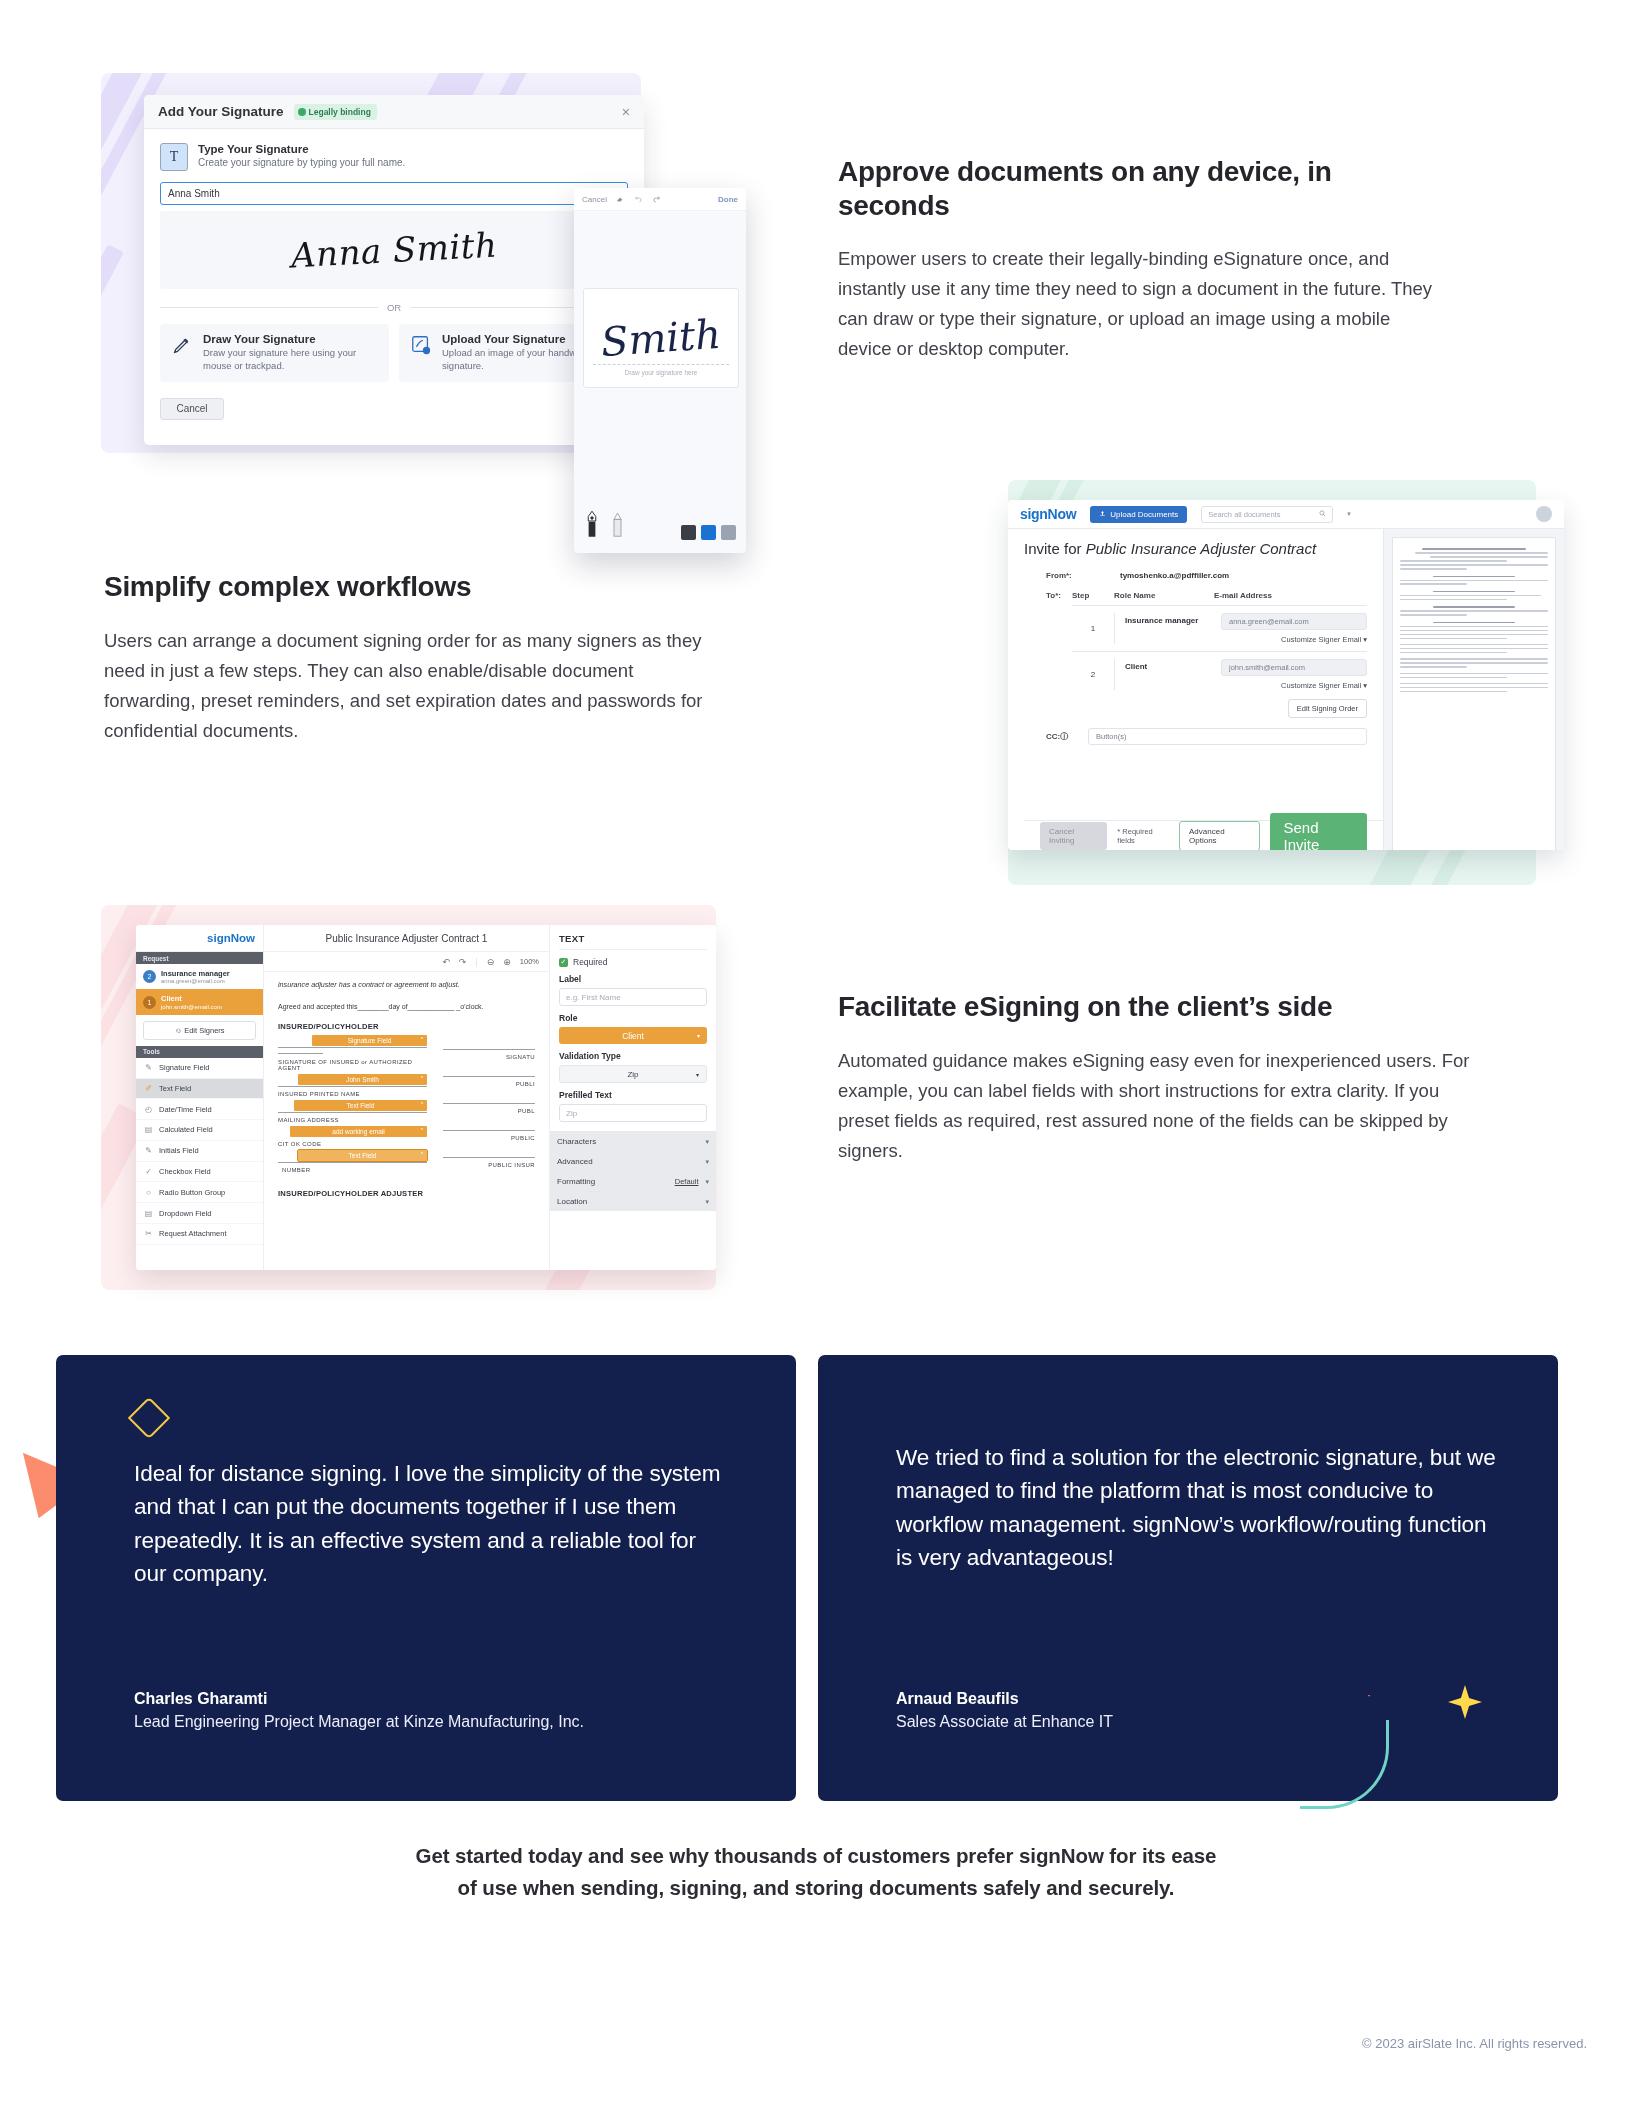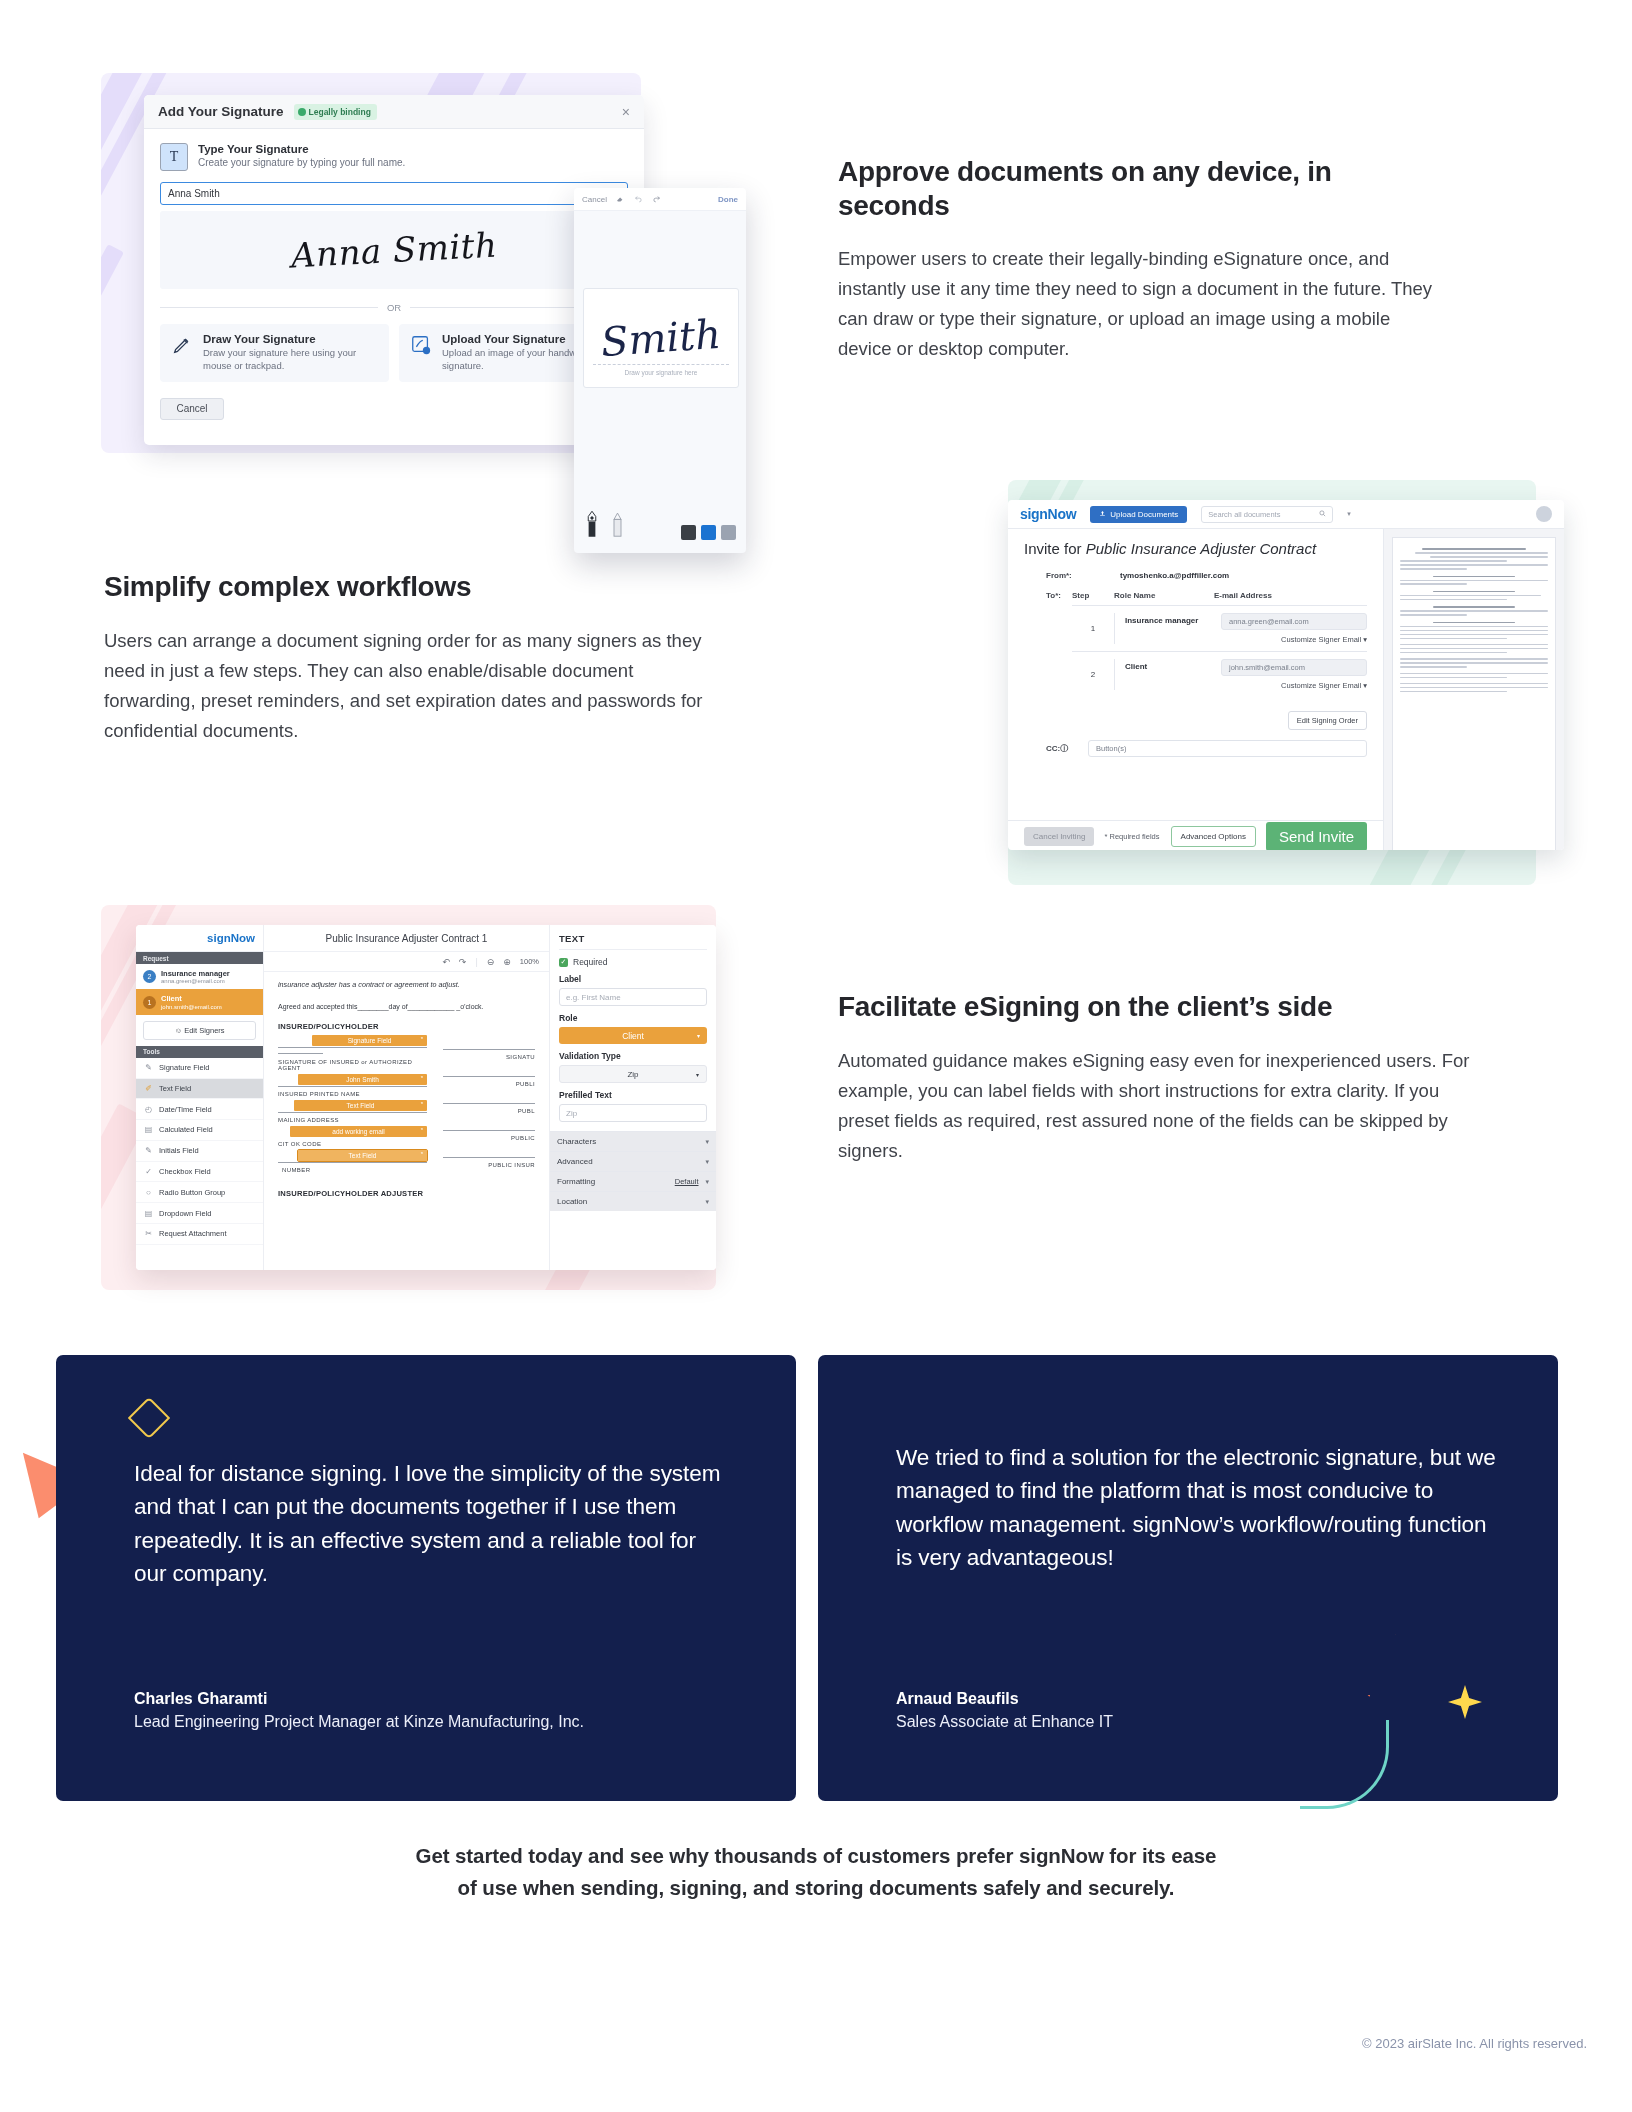--- a/index.html
+++ b/index.html
@@ -131,21 +131,21 @@
   .sn-input{
     background:#eef0f4;border:1px solid #e2e5ec;border-radius:3px;height:15px;
     display:flex;align-items:center;padding:0 7px;font-size:7.5px;color:#7b818d;
   }
   .cust-link{font-size:7.5px;color:#4a4f59;text-align:right;margin-top:5px;}
   .edit-order{
     border:1px solid #d7dbe3;border-radius:3px;font-size:7.5px;color:#3e434c;
     padding:4px 8px;display:inline-block;
   }
   .sn-foot{
-    position:absolute;left:0;right:0;bottom:0;height:30px;border-top:1px solid #e7eaf0;
+    position:absolute;left:16px;right:0;bottom:0;height:30px;border-top:1px solid #e7eaf0;
     display:flex;align-items:center;padding:0 16px;gap:10px;
   }
   .btn-grey{background:#d6d8dd;color:#8d919b;font-size:8px;border-radius:3px;padding:5px 9px;}
   .req-note{font-size:7.5px;color:#5c616b;}
   .btn-adv{margin-left:auto;border:1px solid #8dc79e;color:#3c4149;font-size:8px;border-radius:3px;padding:5px 9px;background:#fff;}
   .btn-send{background:#5cb376;color:#fff;font-size:15px;border-radius:3px;padding:6px 13px;font-weight:500;}
   .sn-right{width:164px;border-left:1px solid #e7eaf0;background:#f3f4f7;padding:8px;}
   .doc-prev{background:#fff;border:1px solid #e2e5ec;height:100%;padding:7px;overflow:hidden;}
   .dl{height:1.4px;background:#c9ced8;margin:2.6px 0;border-radius:1px;}
   .dl.s{width:45%;} .dl.m{width:72%;} .dl.c{width:56%;margin-left:auto;margin-right:auto;background:#9aa1ad;}
@@ -453,21 +453,21 @@
                   <span style="width:42px;font-size:8px;color:#3c4049;align-self:center;text-align:center">2</span>
                   <div style="flex:1;border-left:1px solid #e4e7ee;padding-left:10px;display:flex;gap:10px;">
                     <span style="width:86px;font-size:8px;font-weight:bold;color:#2f333b;padding-top:3px">Client</span>
                     <div style="flex:1">
                       <div class="sn-input">john.smith@email.com</div>
                       <div class="cust-link"><span>Customize Signer Email</span> ▾</div>
                     </div>
                   </div>
                 </div>
 
-                <div style="text-align:right;margin-top:12px;">
+                <div style="text-align:right;margin-top:0;">
                   <span class="edit-order">Edit Signing Order</span>
                 </div>
               </div>
             </div>
 
             <div style="display:flex;gap:8px;align-items:center;margin-top:10px;padding-left:22px;">
               <span class="sn-lbl" style="width:34px"><span>CC:</span>ⓘ</span>
               <div class="sn-input" style="flex:1;background:#fff;border:1px solid #dfe3ea">Button(s)</div>
             </div>
 

